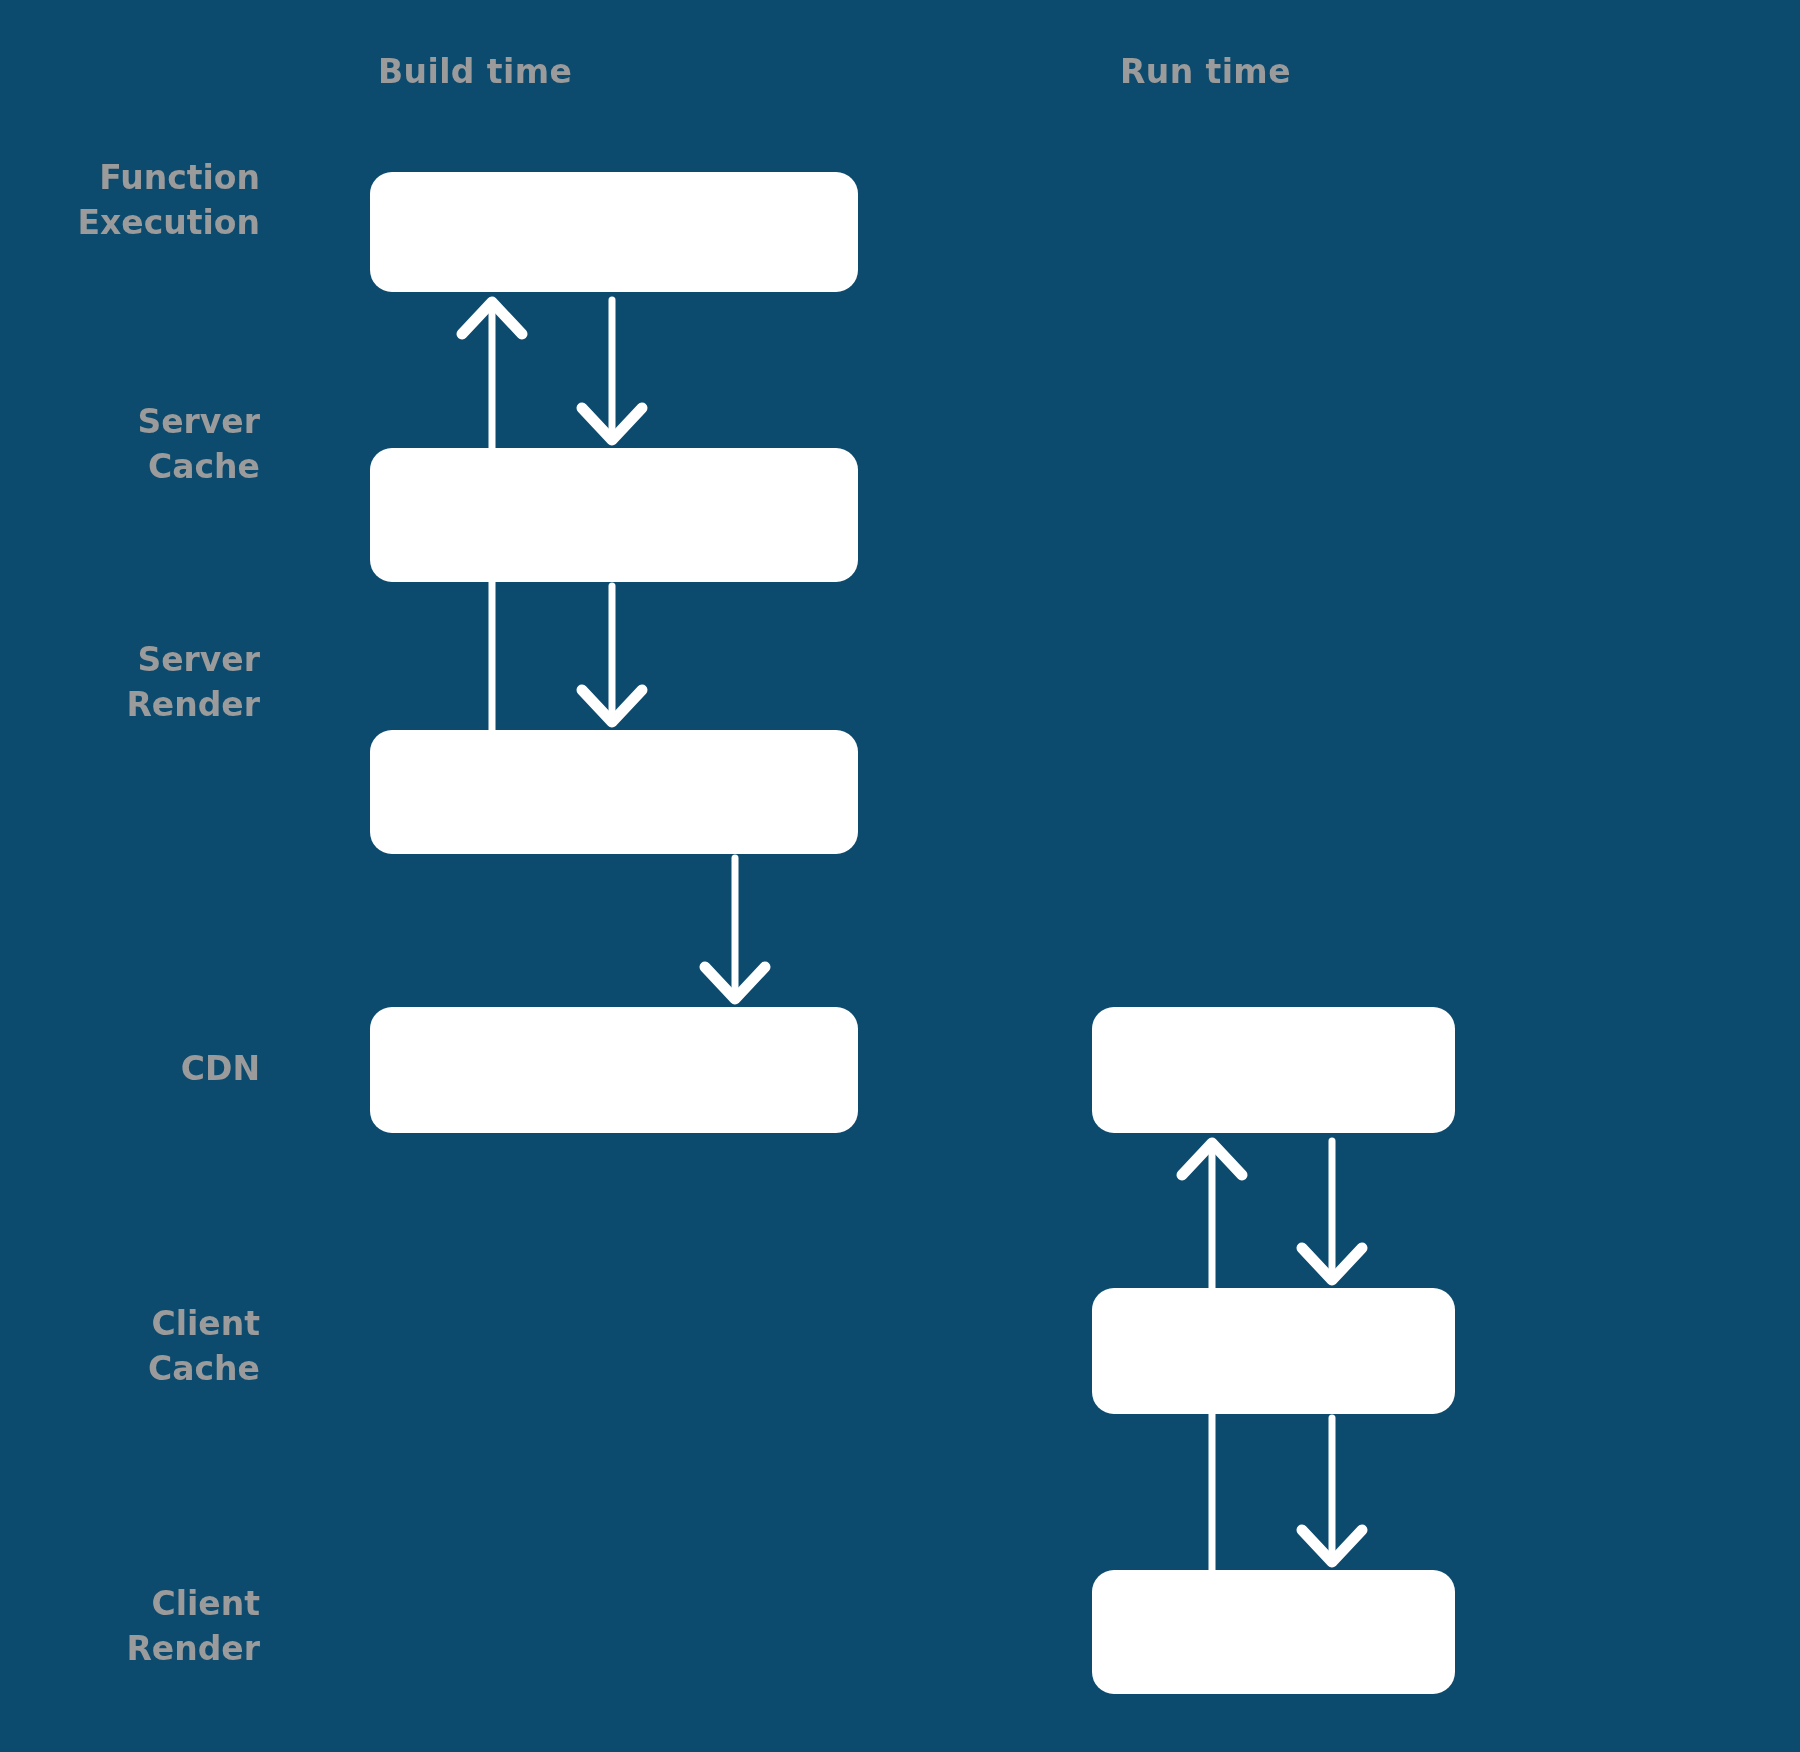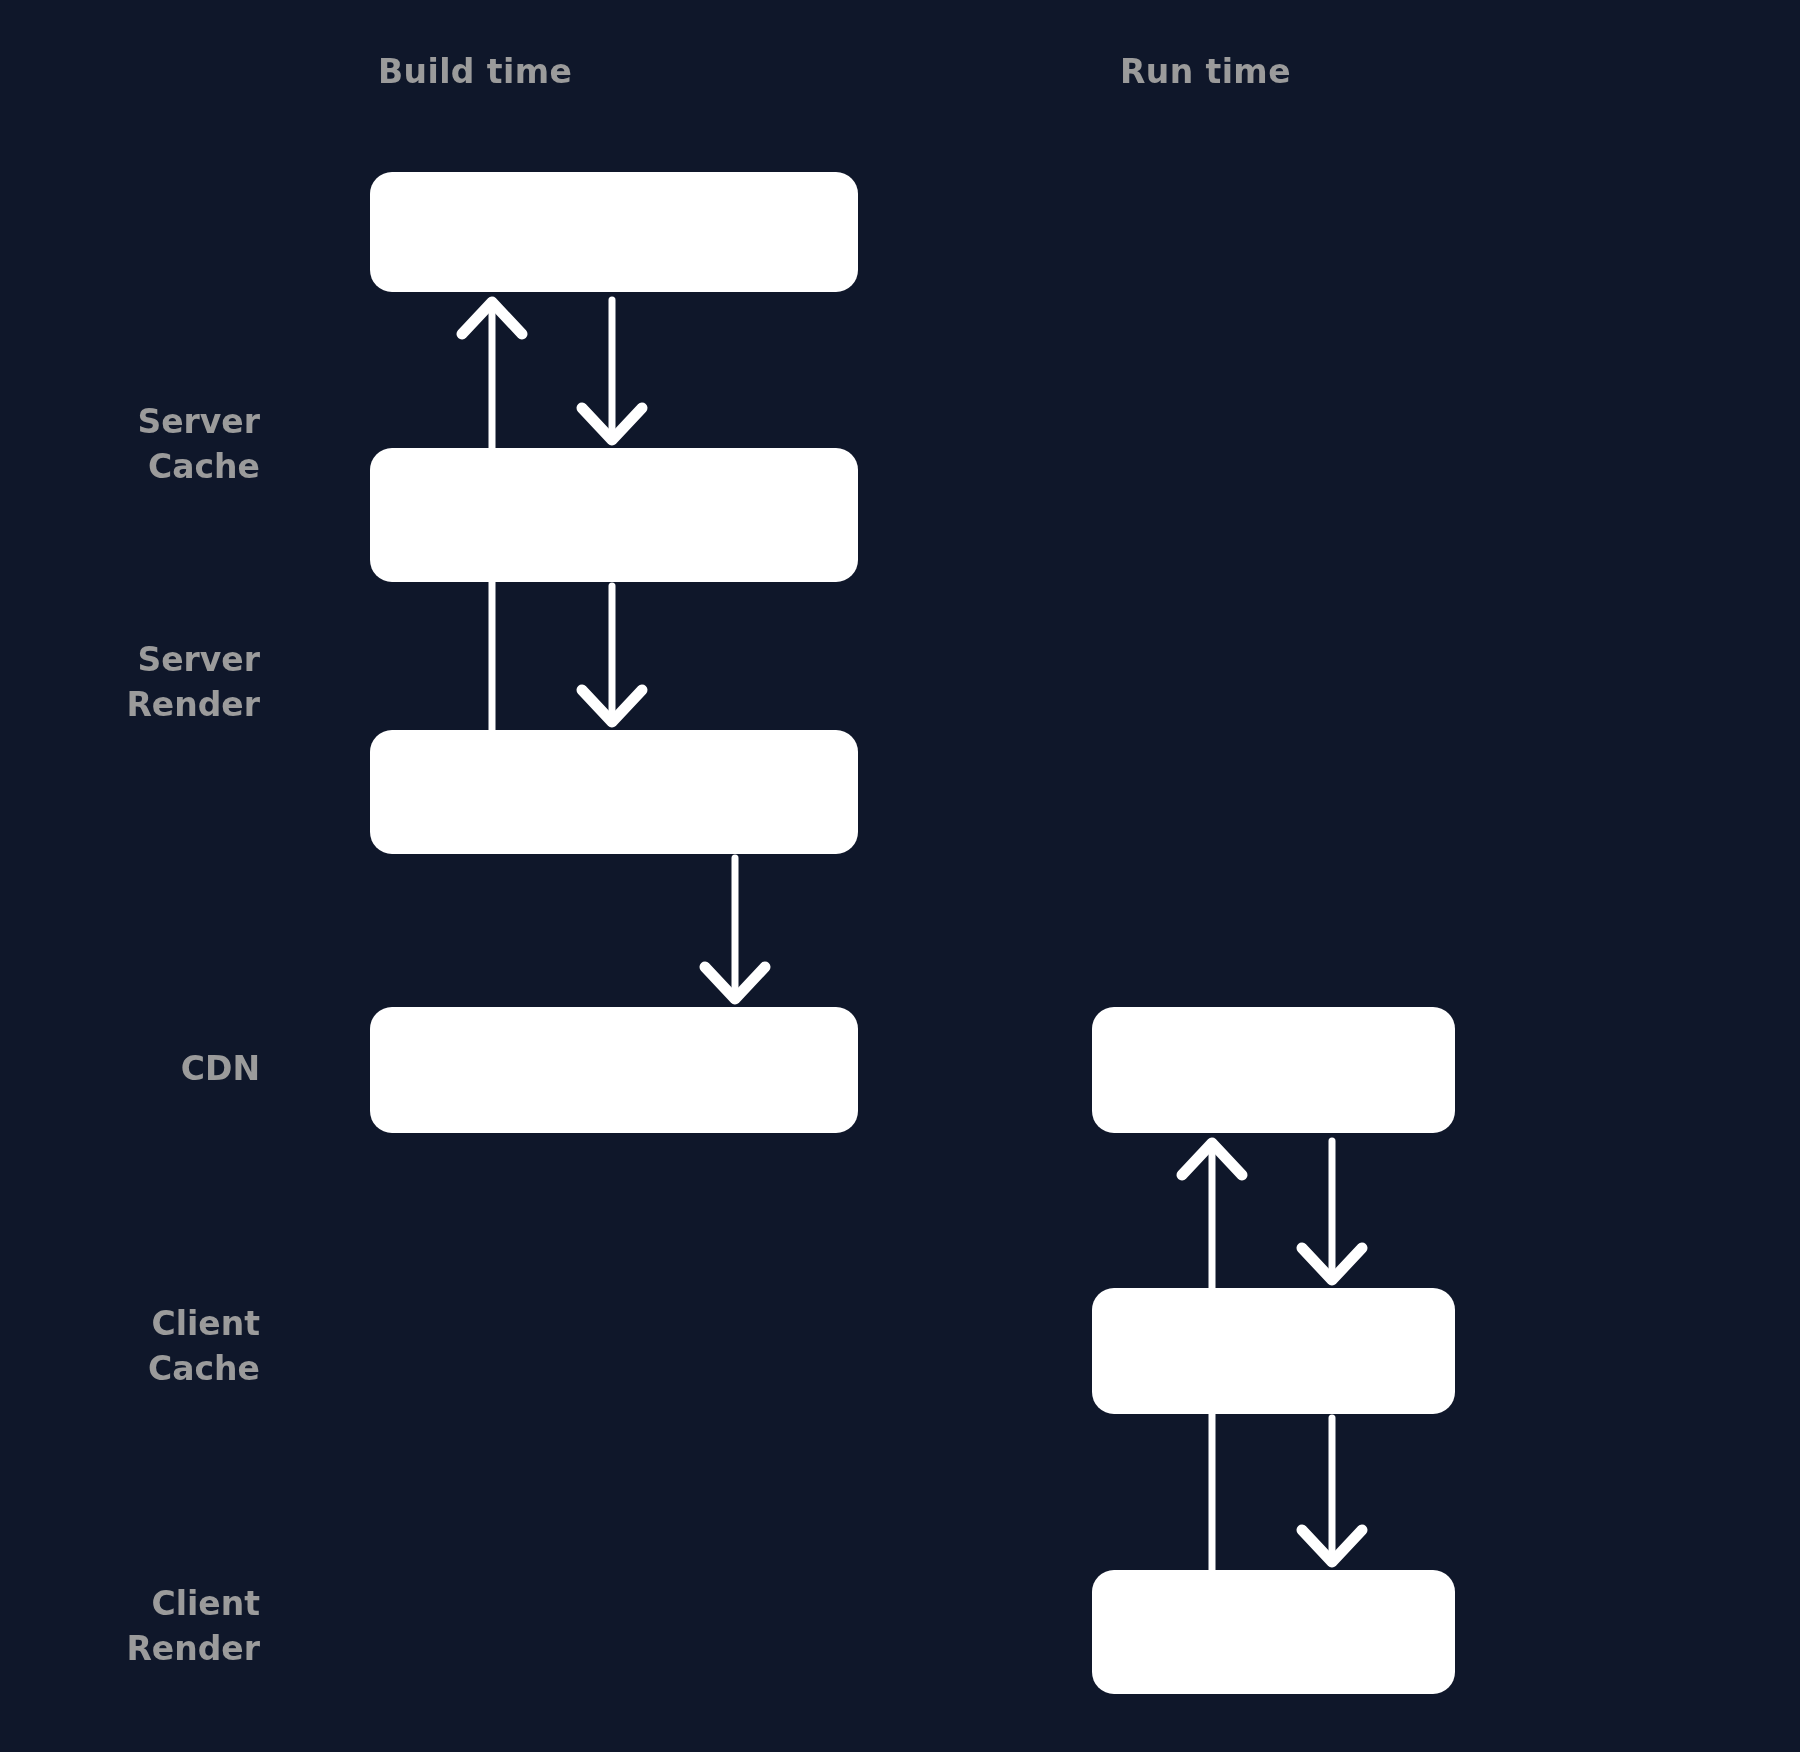--- a/index.html
+++ b/index.html
@@ -10,21 +10,21 @@
   body {
     width: 1800px;
     height: 1752px;
     font-family: "DejaVu Sans", "Liberation Sans", sans-serif;
     overflow: hidden;
   }
   #diagram {
     position: relative;
     width: 1800px;
     height: 1752px;
-    background: #0f172a;
+    background: #0c4a6e;
   }
   .col-header {
     position: absolute;
     color: #9b9b9b;
     font-size: 33px;
     font-weight: 700;
     letter-spacing: 0.4px;
     white-space: nowrap;
   }
   .row-label {
@@ -53,20 +53,22 @@
   }
 </style>
 </head>
 <body>
 
 <div id="diagram">
 
   <div class="col-header" style="left:378px; top:52px;">Build time</div>
   <div class="col-header" style="left:1120px; top:52px;">Run time</div>
 
+  <div class="row-label" style="top:156px;">Function
+Execution</div>
   <div class="row-label" style="top:400px;">Server
 Cache</div>
   <div class="row-label" style="top:638px;">Server
 Render</div>
   <div class="row-label" style="top:1047px;">CDN</div>
   <div class="row-label" style="top:1302px;">Client
 Cache</div>
   <div class="row-label" style="top:1582px;">Client
 Render</div>
 

